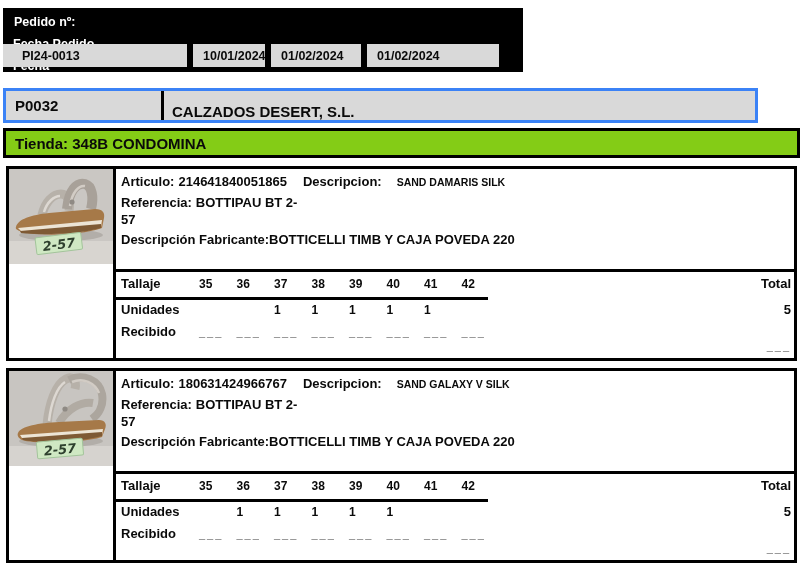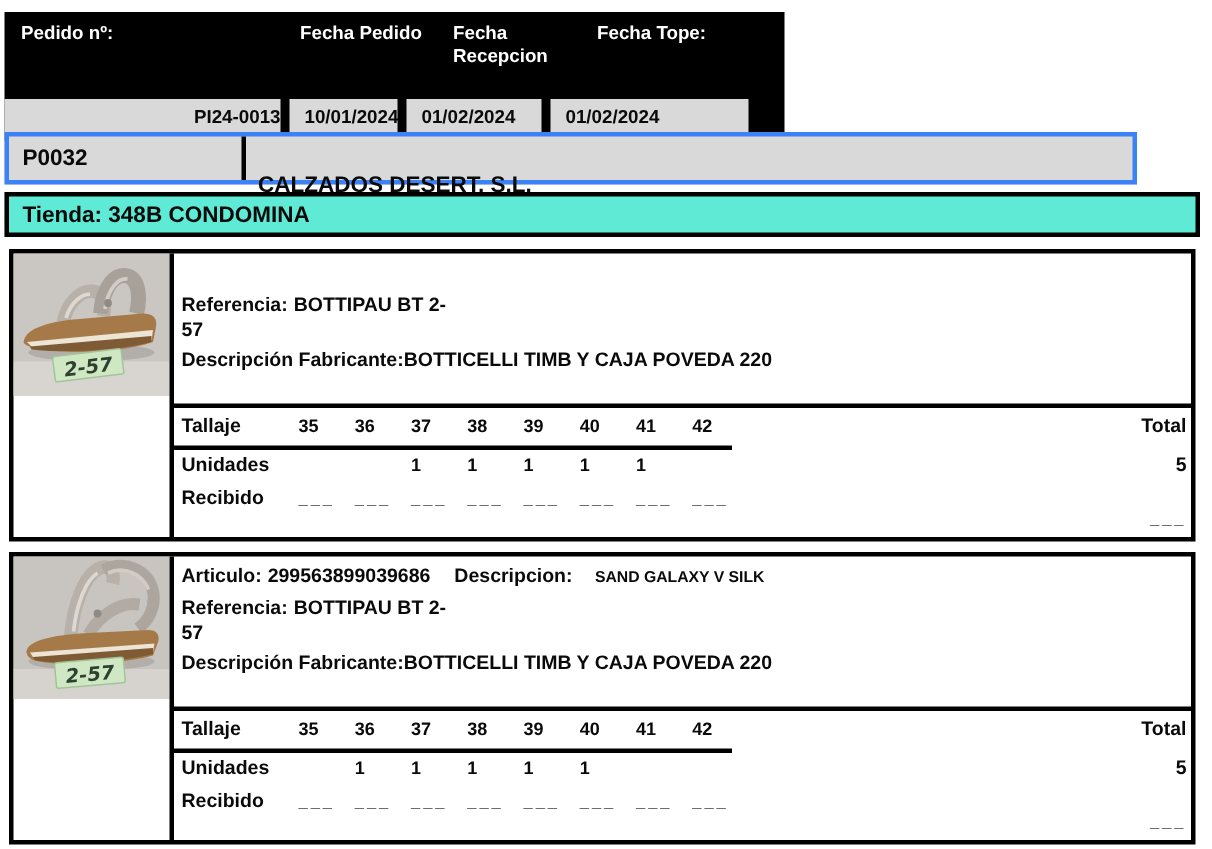--- a/index.html
+++ b/index.html
@@ -1,40 +1,40 @@
 <!DOCTYPE html>
 <html><head>
 <meta charset="utf-8">
 <style>
   html,body{margin:0;padding:0;background:#fff;}
   .page{position:relative;width:808px;height:566px;background:#ffffff;overflow:hidden;
         font-family:"Liberation Sans", sans-serif;font-weight:700;color:#0a0a0a;}
 
   
   .htable{position:absolute;left:3px;top:8px;width:520px;background:#000;padding-bottom:5px;}
-  .hrow{display:flex;height:58px;}
+  .hrow{display:flex;height:36px;flex-direction:column;}
   .hcell{color:#fff;font-size:12.5px;line-height:15px;box-sizing:border-box;padding:7px 4px 0 10px;}
   .hc0{width:187px;padding-left:11px;}
   .hc1{width:102px;}
   .hc2{width:96px;}
   .hc3{width:135px;}
   .drow{display:flex;gap:6px;}
   .dcell{background:#d9d9d9;font-size:12.5px;box-sizing:border-box;height:23px;padding:5px 0 0 10px;}
-  .dc0{width:184px;padding-left:19px;text-align:right;}
+  .dc0{width:184px;padding-left:19px;}
   .dc1{width:72px;}
   .dc2{width:90px;}
   .dc3{width:132px;}
 
   
   .supplier{position:absolute;left:3px;top:88px;width:755px;height:35px;box-sizing:border-box;
             border:3px solid #3b82f6;background:#d9d9d9;display:flex;font-size:15px;}
   .supplier .code{width:158px;box-sizing:border-box;border-right:3px solid #000;padding:6px 0 0 9px;}
-  .supplier .name{padding:24px 0 0 8px;}
+  .supplier .name{padding:12px 0 0 8px;}
   .store{position:absolute;left:3px;top:128px;width:797px;height:30px;box-sizing:border-box;
-         border:3px solid #000;background:#5eead4;font-size:15px;padding:4px 0 0 9px;}
+         border:3px solid #000;background:#84cc16;font-size:15px;padding:4px 0 0 9px;}
 
   
   .pblock{position:absolute;left:6px;width:791px;height:195px;box-sizing:border-box;
           border:3px solid #000;background:#fff;}
   .pb0{top:166px;}
   .pb1{top:368px;}
   .photo{position:absolute;left:0;top:0;width:104px;height:95px;display:block;}
   .vdiv{position:absolute;left:104px;top:0;width:3px;height:100%;background:#000;}
   .info{position:absolute;left:107px;top:0;right:0;height:100%;}
 
@@ -103,20 +103,23 @@
         <path d="M9,59 L93,51 L92,58 C68,66 26,66 12,62 Z" fill="#ece4d5"></path>
         <path d="M11,62 L92,55 L92,59 C66,66 28,66 12,64 Z" fill="#7e5a35"></path>
       </g>
       <g transform="rotate(-7 50 76)">
         <rect x="27" y="66" width="46" height="17" rx="1.5" fill="#cfe8c3" stroke="#a3c49b"></rect>
         <text class="tagtext" x="50" y="80" text-anchor="middle" font-size="13" fill="#2e402e">2-57</text>
       </g>
     </svg>
     <div class="vdiv"></div>
     <div class="info">
+      <div class="l1">
+        <span>Articulo:</span><span class="val">214641840051865</span><span class="dlabel">Descripcion:</span><span class="dval">SAND DAMARIS SILK</span>
+      </div>
       <div class="l2">
         <span>Referencia:</span><span class="val">BOTTIPAU BT 2-
 57</span>
       </div>
       <div class="l3">
         <span>Descripción Fabricante:</span><span>BOTTICELLI TIMB Y CAJA POVEDA 220</span>
       </div>
       <div class="sep"></div>
       <div class="ttable">
         <div class="trow rt">
@@ -177,21 +180,21 @@
         <path d="M13,67 L93,61 L93,65 C66,72 28,72 14,69 Z" fill="#7e5a35"></path>
       </g>
       <g transform="rotate(-5 51 78)">
         <rect x="28" y="69" width="46" height="17" rx="1.5" fill="#cfe8c3" stroke="#a3c49b"></rect>
         <text class="tagtext" x="51" y="83" text-anchor="middle" font-size="13" fill="#2e402e">2-57</text>
       </g>
     </svg>
     <div class="vdiv"></div>
     <div class="info">
       <div class="l1">
-        <span>Articulo:</span><span class="val">299563899039686</span><span class="dlabel">Descripcion:</span><span class="dval">SAND GALAXY V SILK</span>
+        <span>Articulo:</span><span class="val">180631424966767</span><span class="dlabel">Descripcion:</span><span class="dval">SAND GALAXY V SILK</span>
       </div>
       <div class="l2">
         <span>Referencia:</span><span class="val">BOTTIPAU BT 2-
 57</span>
       </div>
       <div class="l3">
         <span>Descripción Fabricante:</span><span>BOTTICELLI TIMB Y CAJA POVEDA 220</span>
       </div>
       <div class="sep"></div>
       <div class="ttable">

